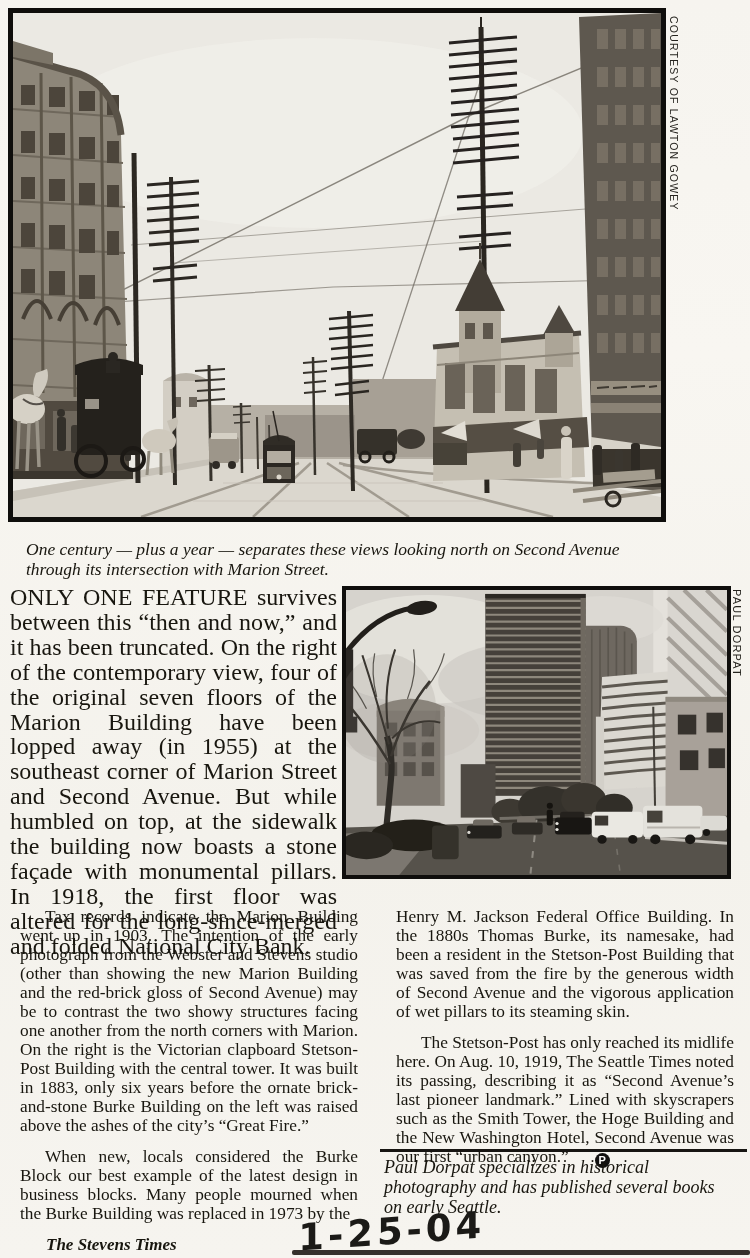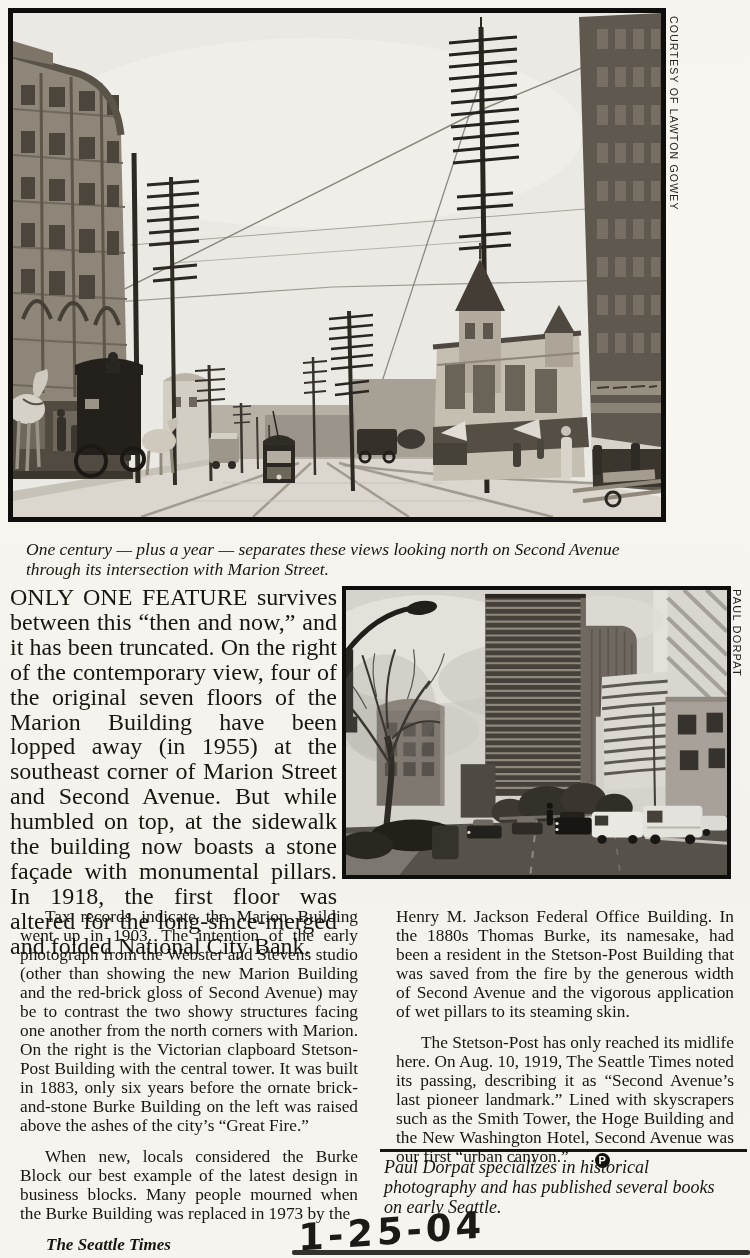--- a/index.html
+++ b/index.html
@@ -381,17 +381,17 @@
   </div>
 
   <div class="col col-right">
     <p>Henry M. Jackson Federal Office Building. In the 1880s Thomas Burke, its namesake, had been a resident in the Stetson-Post Building that was saved from the fire by the generous width of Second Avenue and the vigorous application of wet pillars to its steaming skin.</p>
     <p class="indent"><span>The Stetson-Post has only reached its midlife here. On Aug. 10, 1919, The Seattle Times noted its passing, describing it as “Second Avenue’s last pioneer landmark.” Lined with skyscrapers such as the Smith Tower, the Hoge Building and the New Washington Hotel, Second Avenue was our first “urban canyon.”</span><span class="endmark">P</span></p>
   </div>
 
   <div class="bio-rule"></div>
   <p class="bio">Paul Dorpat specializes in historical photography and has published several books on early Seattle.</p>
 
-  <p class="brand">The Seattle Times</p>
+  <p class="brand">The Stevens Times</p>
   <div class="handwritten">1-25-04</div>
   <div class="scan-edge"></div>
 
 </div>
 
 </body></html>

